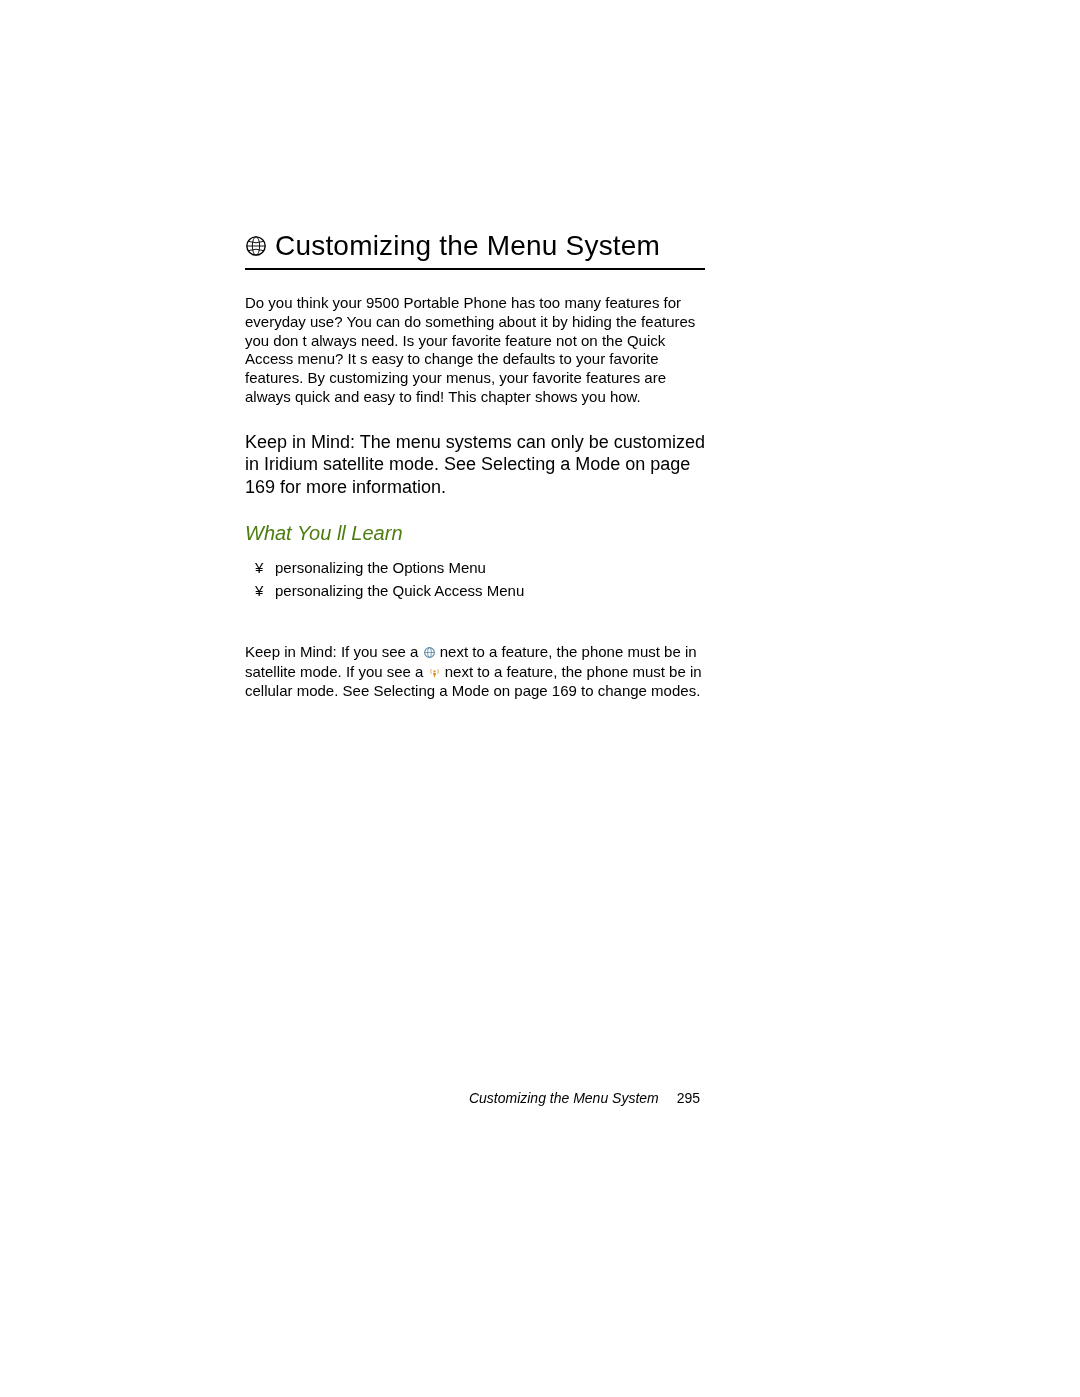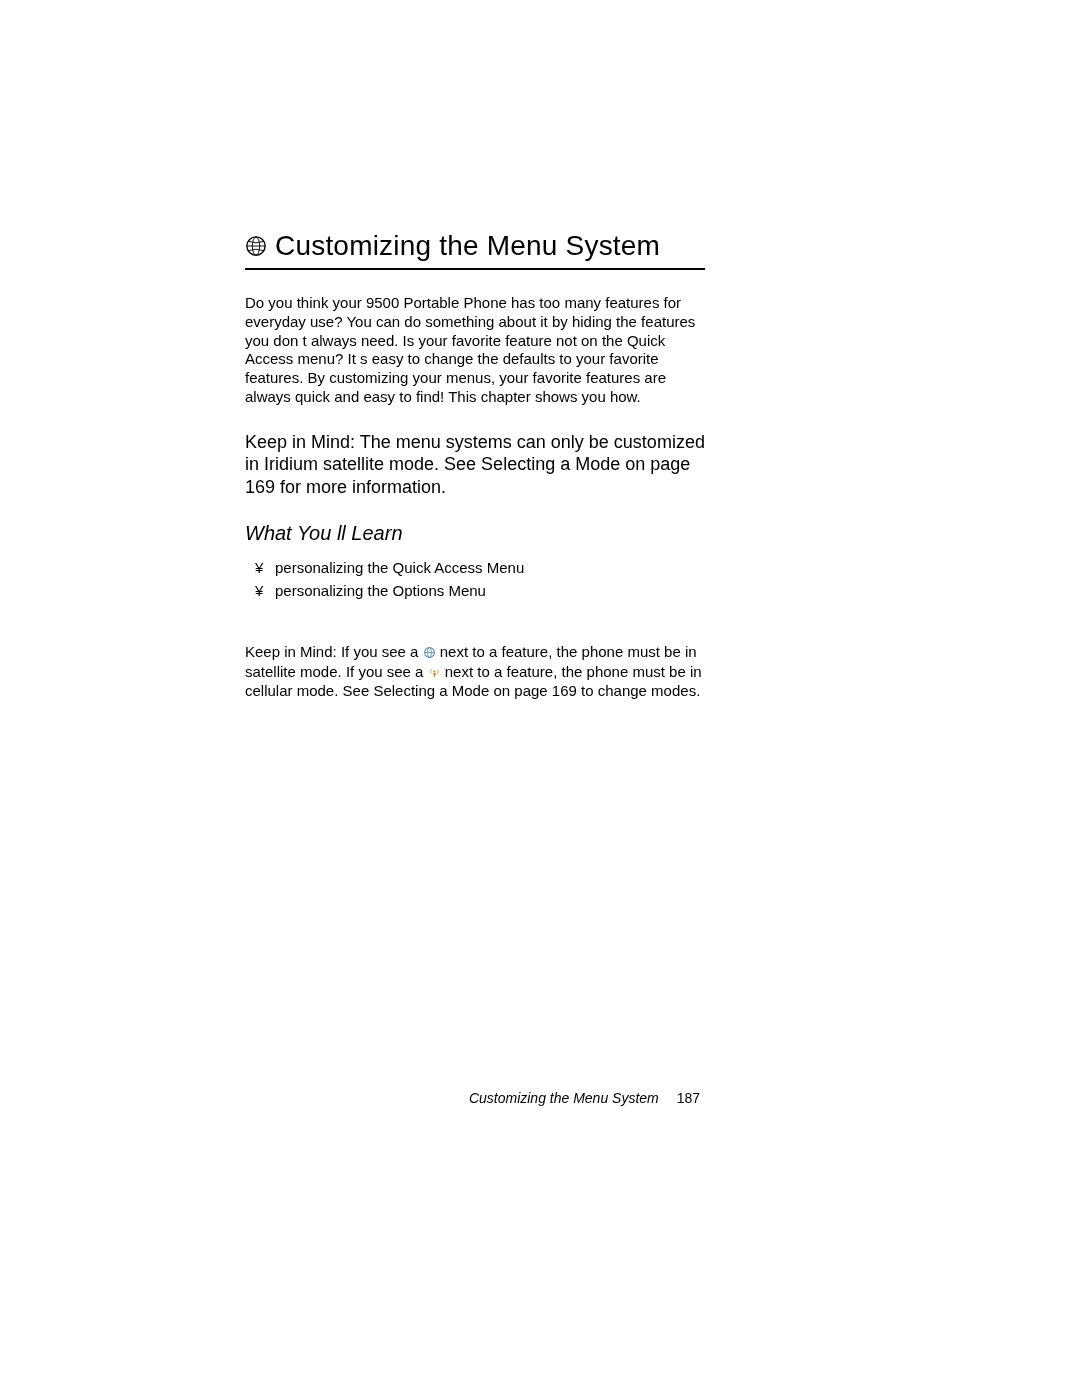--- a/index.html
+++ b/index.html
@@ -42,21 +42,21 @@
     margin-bottom: 24px;
   }
   .keep-para {
     font-size: 18px;
     line-height: 1.25;
     margin-bottom: 24px;
   }
   .section-heading {
     font-size: 20px;
     font-style: italic;
-    color: #000000;
+    color: #4d7c0f;
     margin-bottom: 12px;
   }
   .bullet-list {
     margin: 0 0 16px 0;
     padding: 0 0 0 30px;
   }
   .bullet-item {
     list-style: none;
     font-size: 15px;
     line-height: 1.5;
@@ -108,35 +108,35 @@
     <span class="chapter-title">Customizing the Menu System</span>
   </div>
 
   <div class="intro-para">Do you think your 9500 Portable Phone has too many features for everyday use? You can do something about it by hiding the features you don t always need. Is your favorite feature not on the Quick Access menu? It s easy to change the defaults to your favorite features. By customizing your menus, your favorite features are always quick and easy to find! This chapter shows you how.</div>
 
   <div class="keep-para">Keep in Mind:  The menu systems can only be customized in Iridium satellite mode. See  Selecting a Mode  on page 169 for more information.</div>
 
   <div class="section-heading">What You ll Learn</div>
 
   <ul class="bullet-list">
+    <li class="bullet-item">personalizing the Options Menu</li>
     <li class="bullet-item">personalizing the Quick Access Menu</li>
-    <li class="bullet-item">personalizing the Options Menu</li>
   </ul>
 
   <div class="note-para">
     <span>Keep in Mind:  If you see a </span><span class="inline-icon"><svg viewBox="0 0 24 24" width="13" height="13">
           <circle cx="12" cy="12" r="9" fill="none" stroke="#5b8aa6" stroke-width="2"></circle>
           <ellipse cx="12" cy="12" rx="3.5" ry="9" fill="none" stroke="#5b8aa6" stroke-width="1.5"></ellipse>
           <line x1="3" y1="12" x2="21" y2="12" stroke="#5b8aa6" stroke-width="1.5"></line>
         </svg></span><span> next to a feature, the phone must be in satellite mode. If you see a </span><span class="inline-icon"><svg viewBox="0 0 24 24" width="13" height="13">
           <path d="M12 22 L9 13 L15 13 Z" fill="#d9902a"></path>
           <circle cx="12" cy="10" r="2" fill="#d9902a"></circle>
           <path d="M6 6 Q4 10 6 14" fill="none" stroke="#d9902a" stroke-width="1.5"></path>
           <path d="M18 6 Q20 10 18 14" fill="none" stroke="#d9902a" stroke-width="1.5"></path>
         </svg></span><span> next to a feature, the phone must be in cellular mode. See  Selecting a Mode  on page 169 to change modes.</span>
   </div>
 
 </div>
 
 <div class="footer">
   <span>Customizing the Menu System</span>
-  <span class="footer-page">187</span>
+  <span class="footer-page">295</span>
 </div>
 
 </body></html>

